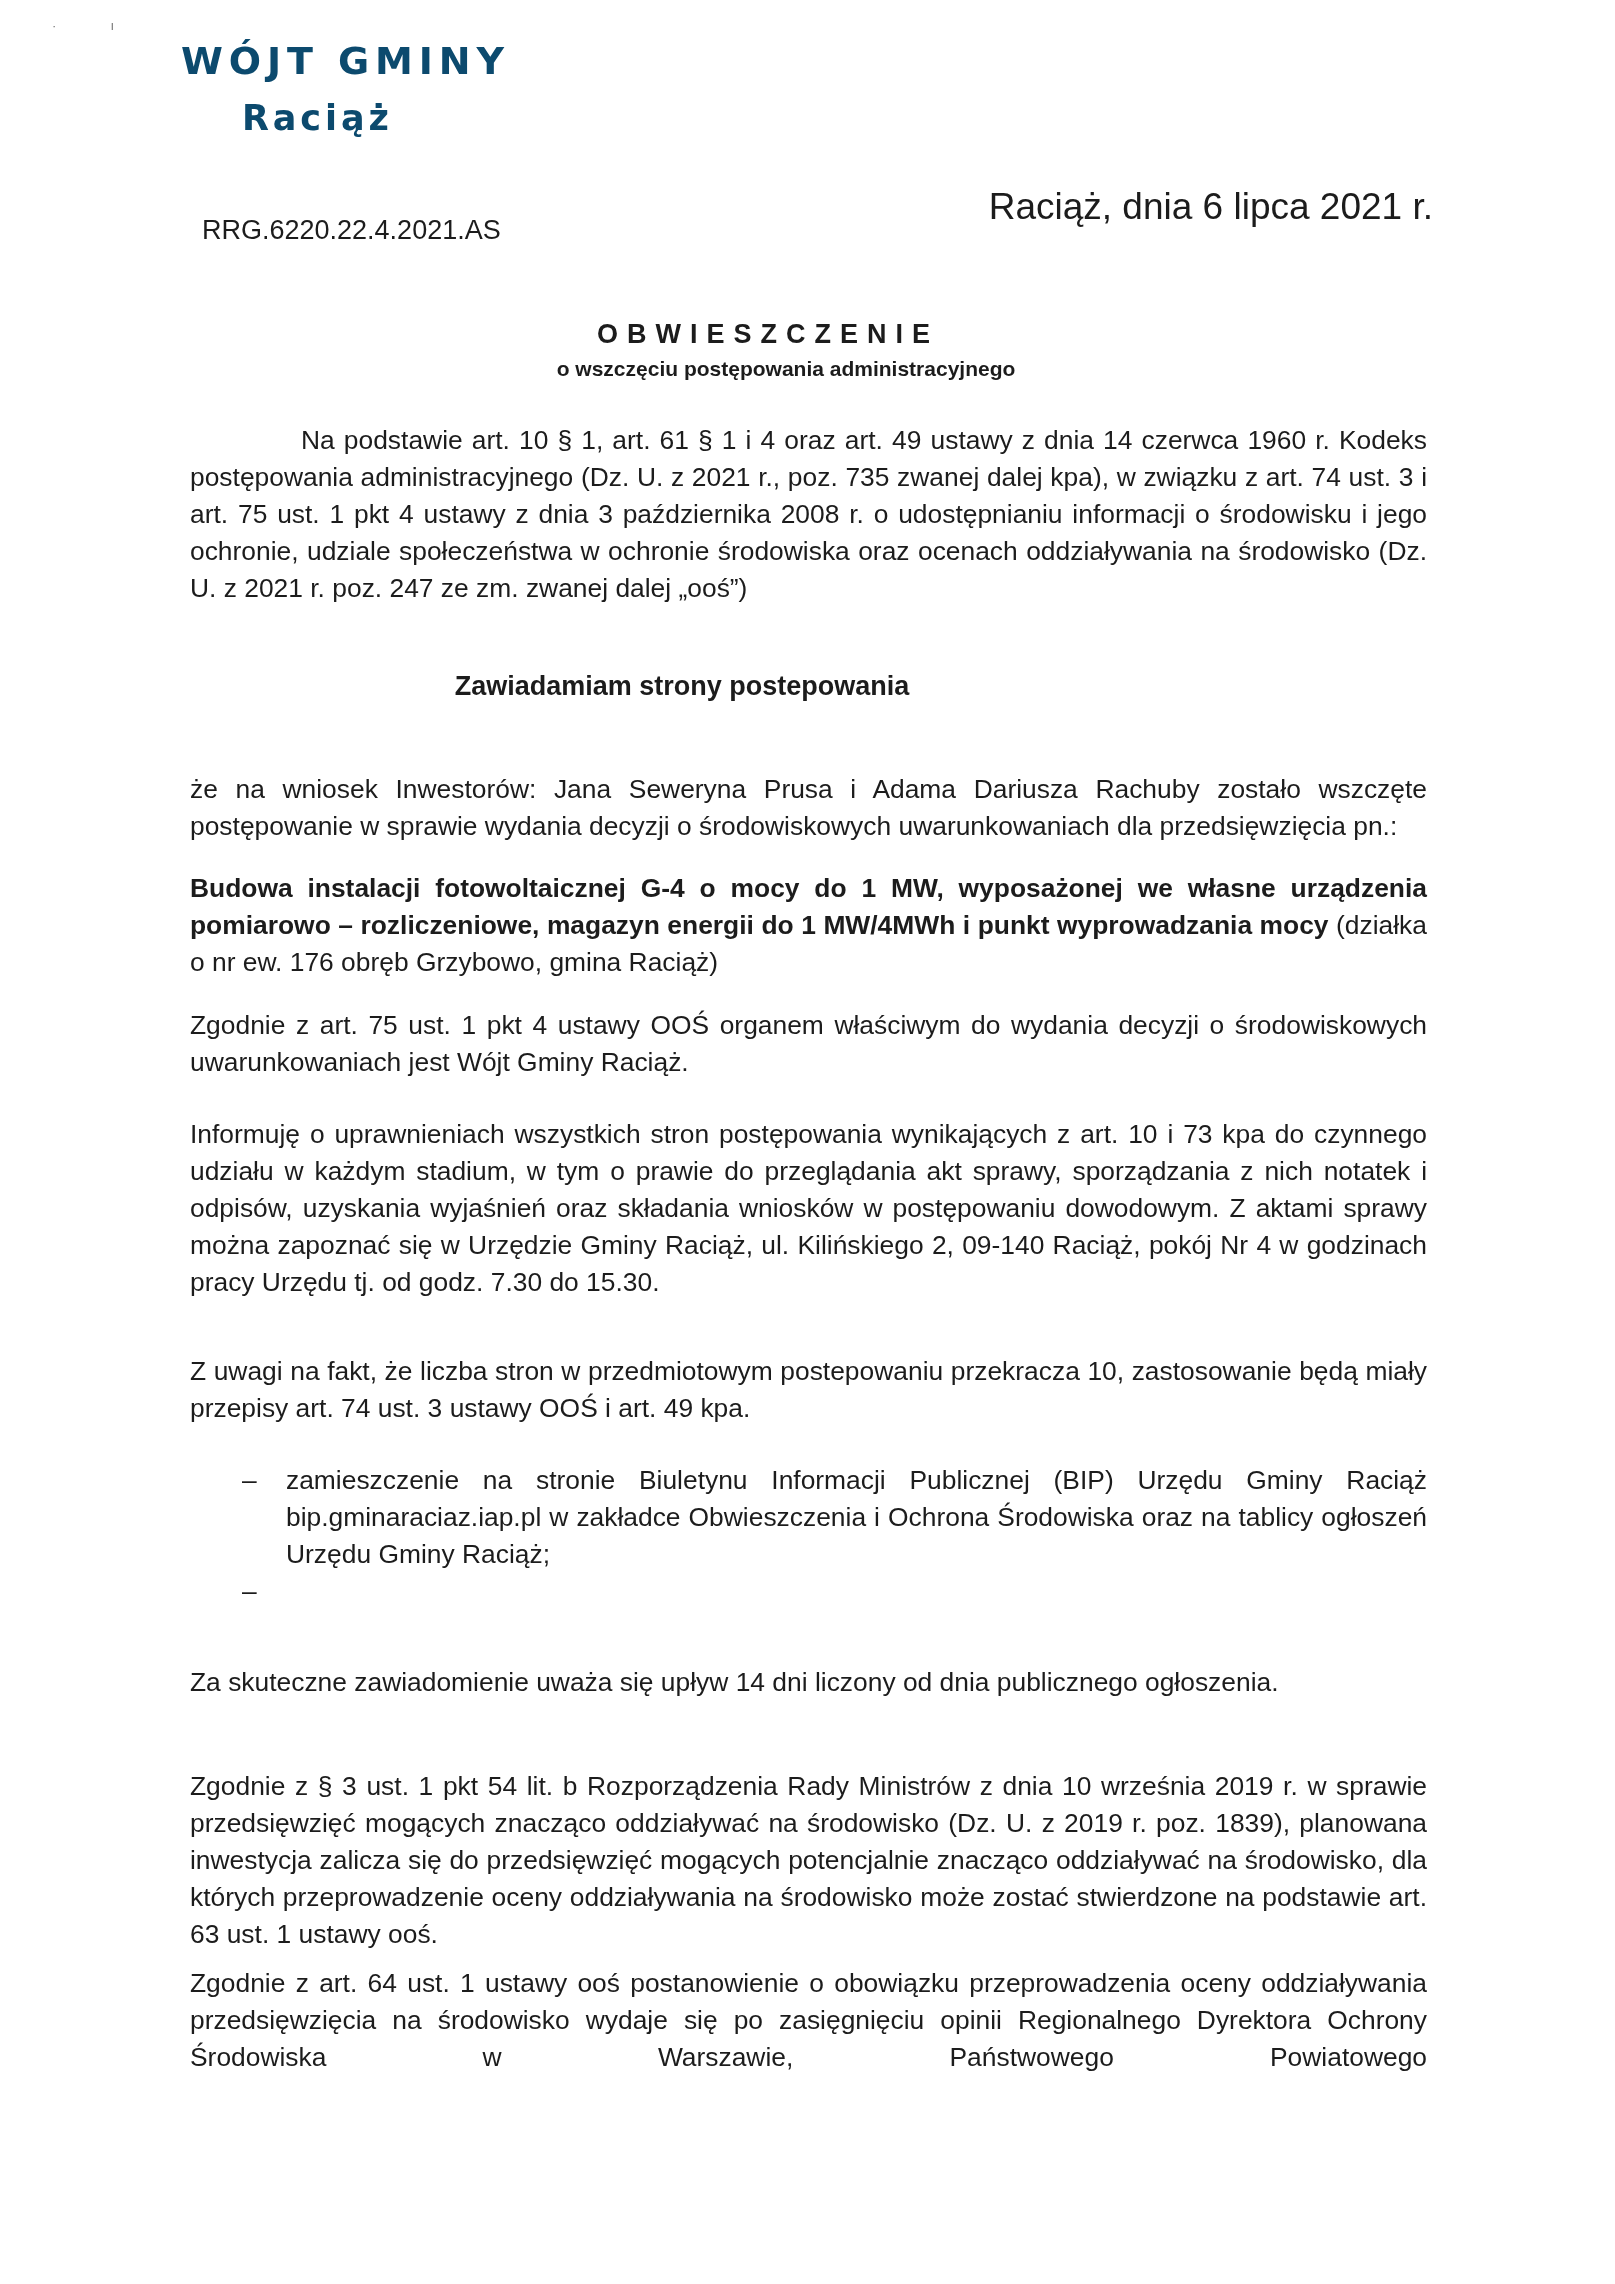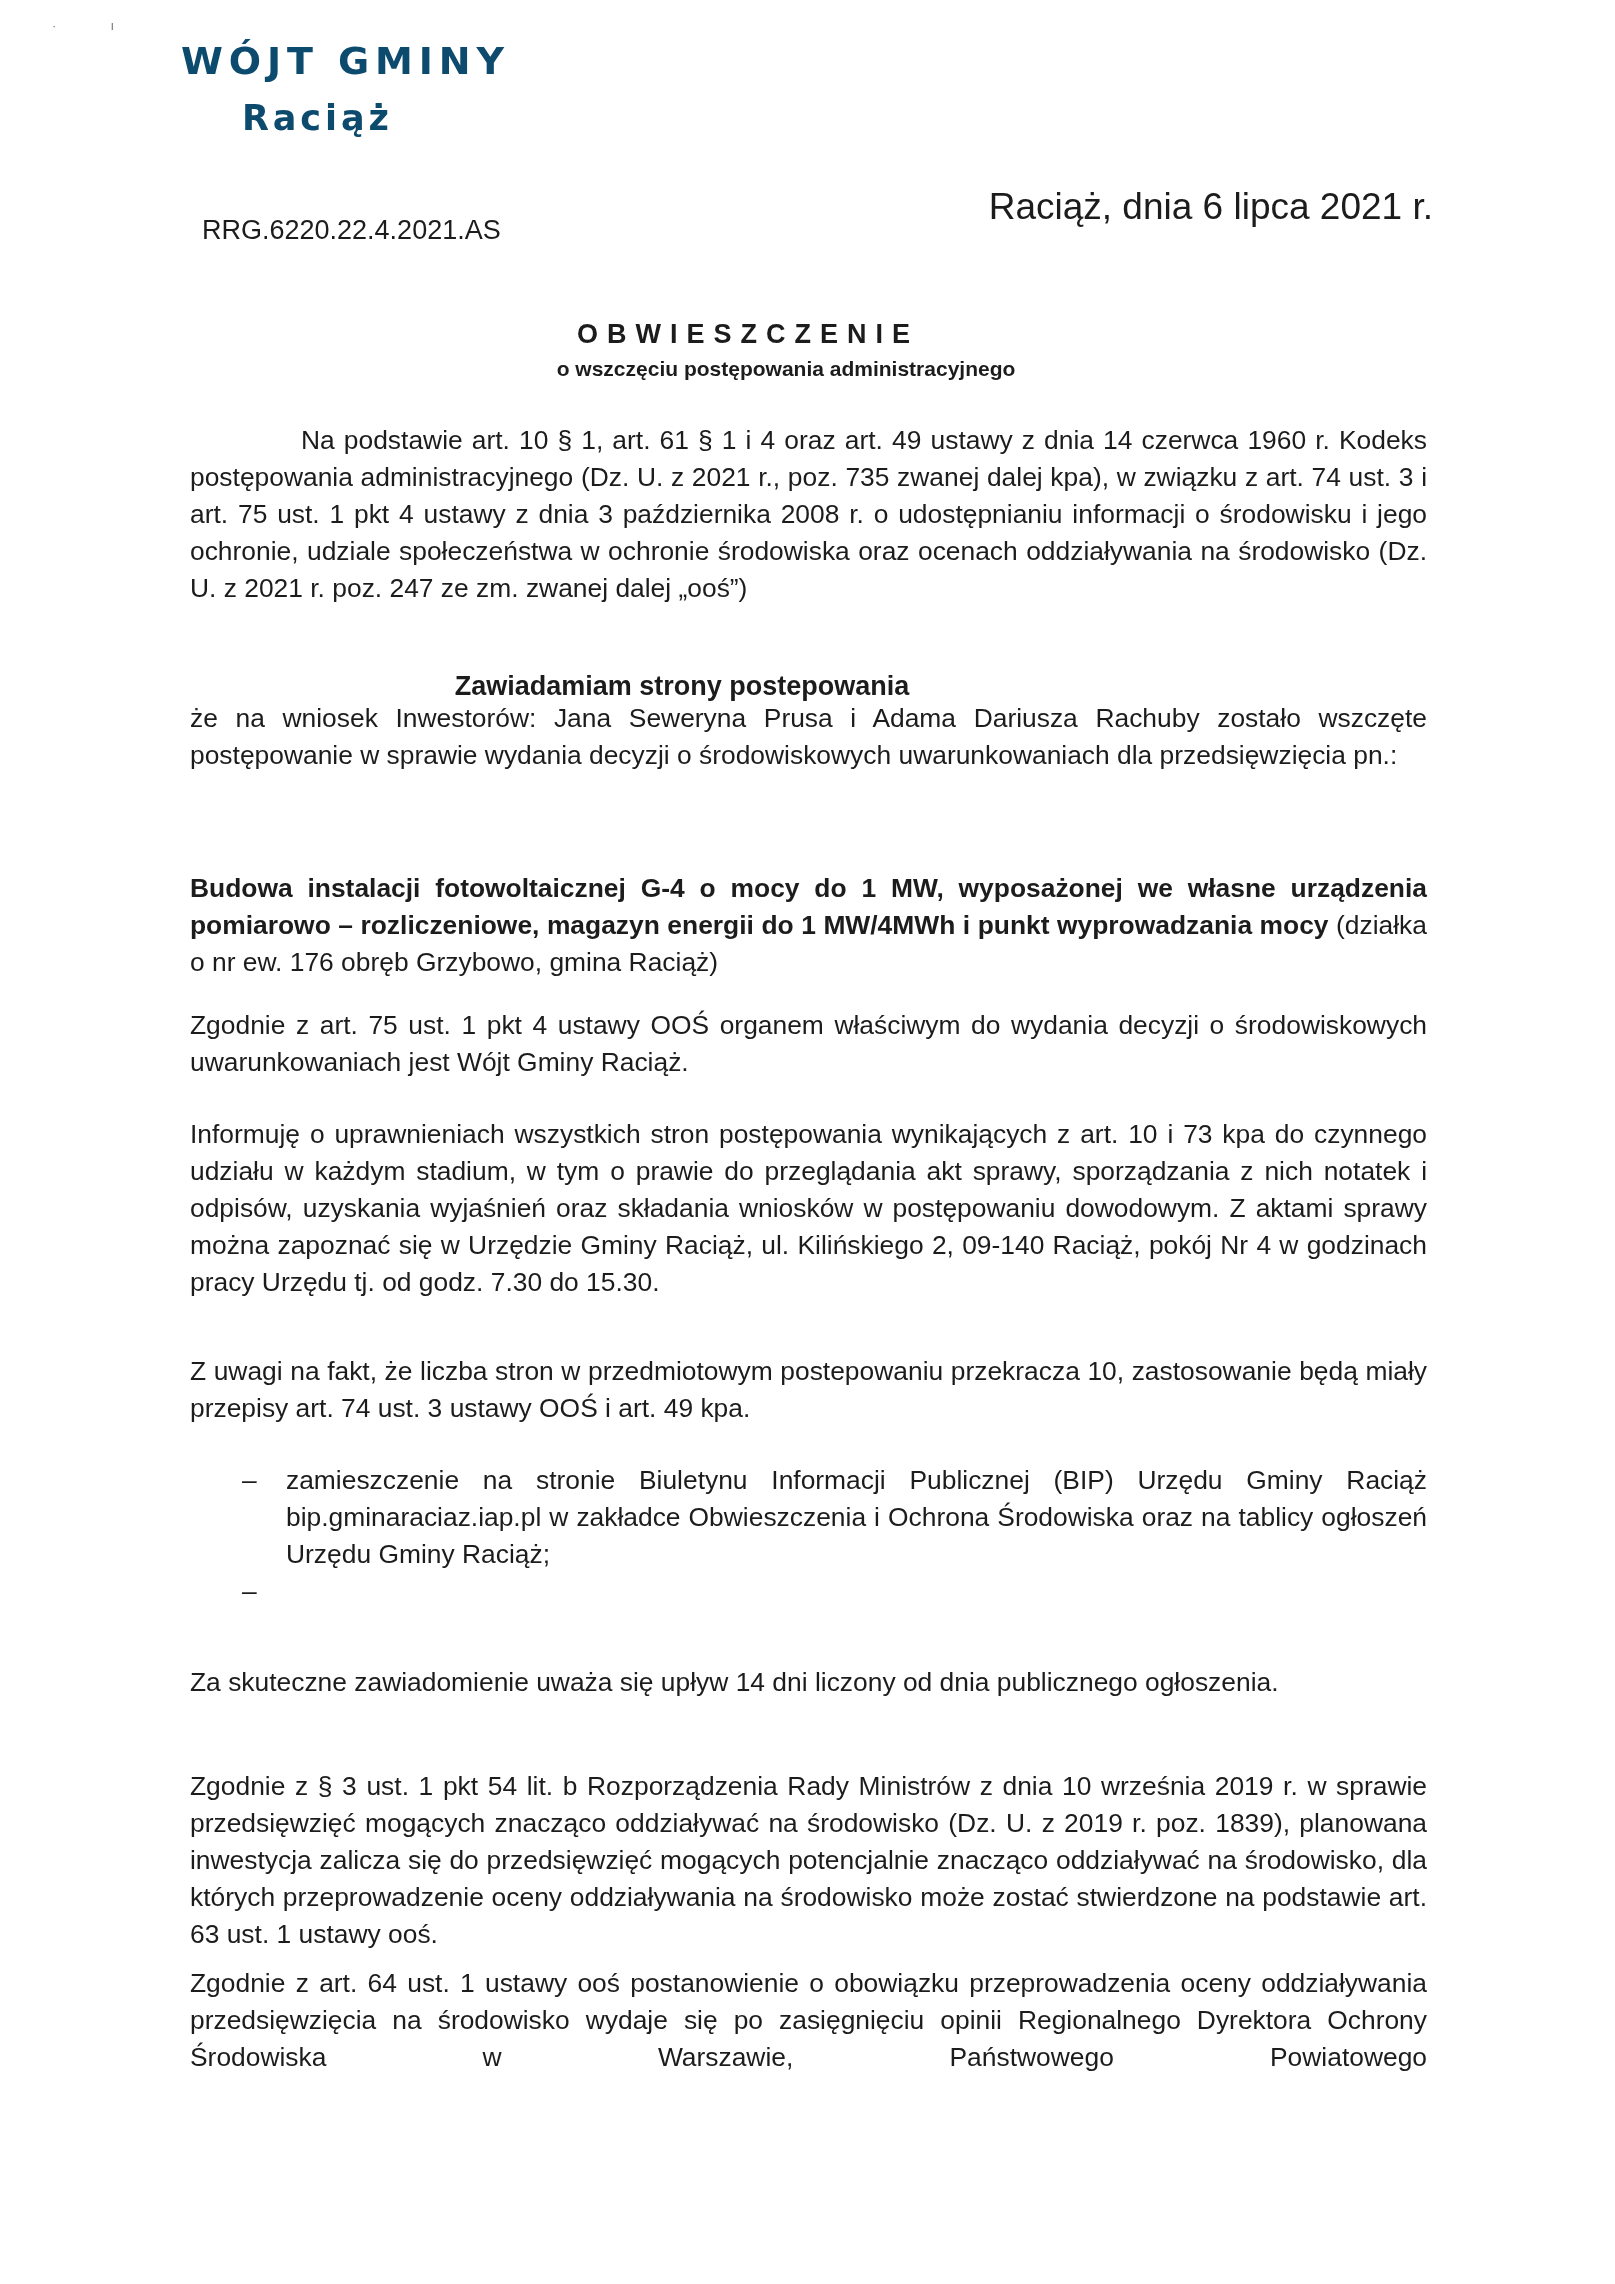--- a/index.html
+++ b/index.html
@@ -5,21 +5,21 @@
   html, body { margin:0; padding:0; background:#fff; }
   body { width:1616px; height:2284px; position:relative; overflow:hidden;
          font-family:"Liberation Sans", sans-serif; color:#1c1c1c; }
   .abs { position:absolute; }
   .specks { position:absolute; left:52px; top:18px; font-size:13px; color:#777; }
   .stamp { position:absolute; color:#0c4a6e; font-family:"DejaVu Sans", sans-serif; font-weight:bold; letter-spacing:5.2px; }
   .stamp1 { left:181px; top:39px; font-size:38px; letter-spacing:5.9px; }
   .stamp2 { left:242px; top:98px; font-size:35px; letter-spacing:3.9px; }
   .date { right:183px; top:186px; font-size:37px; }
   .ref { left:202px; top:215px; font-size:27px; }
-  .title { left:0; width:1496px; text-align:center; top:319px; font-size:27px; font-weight:bold; letter-spacing:9px; }
+  .title { left:0; width:1496px; text-align:center; top:319px; font-size:27px; font-weight:bold; letter-spacing:9px;padding-left:20px; }
   .subtitle { left:0; width:1572px; text-align:center; top:357px; font-size:21px; font-weight:bold; }
   .body { position:absolute; left:190px; width:1237px; font-size:26.4px; line-height:37px; text-align:justify; }
   .body p { margin:0; }
   .lastline { text-align-last:left; }
   .indent { text-indent:111px; }
   .center-bold { position:absolute; left:0; width:1364px; text-align:center; font-size:27px; font-weight:bold; }
   .b { font-weight:bold; }
   .list { position:absolute; left:190px; width:1237px; font-size:26.4px; line-height:37px; }
   .li { position:relative; padding-left:96px; text-align:justify; }
   .dash { position:absolute; left:52px; top:0; }
@@ -37,21 +37,21 @@
 
 <div class="abs title">OBWIESZCZENIE</div>
 <div class="abs subtitle">o wszczęciu postępowania administracyjnego</div>
 
 <div class="body" style="top:422px;">
   <p class="indent lastline">Na podstawie art. 10 § 1, art. 61 § 1 i 4 oraz art. 49 ustawy z dnia 14 czerwca 1960 r. Kodeks postępowania administracyjnego (Dz. U. z 2021 r., poz. 735 zwanej dalej kpa), w związku z art. 74 ust. 3 i art. 75 ust. 1 pkt 4 ustawy z dnia 3 października 2008 r. o udostępnianiu informacji o środowisku i jego ochronie, udziale społeczeństwa w ochronie środowiska oraz ocenach oddziaływania na środowisko (Dz. U. z 2021 r. poz. 247 ze zm. zwanej dalej „ooś”)</p>
 </div>
 
 <div class="center-bold" style="top:671px;">Zawiadamiam strony postepowania</div>
 
-<div class="body" style="top:700px;">
+<div class="body" style="top:771px;">
   <p class="lastline">że na wniosek Inwestorów: Jana Seweryna Prusa i Adama Dariusza Rachuby zostało wszczęte postępowanie w sprawie wydania decyzji o środowiskowych uwarunkowaniach dla przedsięwzięcia pn.:</p>
 </div>
 
 <div class="body" style="top:870px;">
   <p class="lastline"><span class="b">Budowa instalacji fotowoltaicznej G-4 o mocy do 1 MW, wyposażonej we własne urządzenia pomiarowo – rozliczeniowe, magazyn energii do 1 MW/4MWh i punkt wyprowadzania mocy</span><span> (działka o nr ew. 176 obręb Grzybowo, gmina Raciąż)</span></p>
 </div>
 
 <div class="body" style="top:1007px;">
   <p class="lastline">Zgodnie z art. 75 ust. 1 pkt 4 ustawy OOŚ organem właściwym do wydania decyzji o środowiskowych uwarunkowaniach jest Wójt Gminy Raciąż.</p>
 </div>

